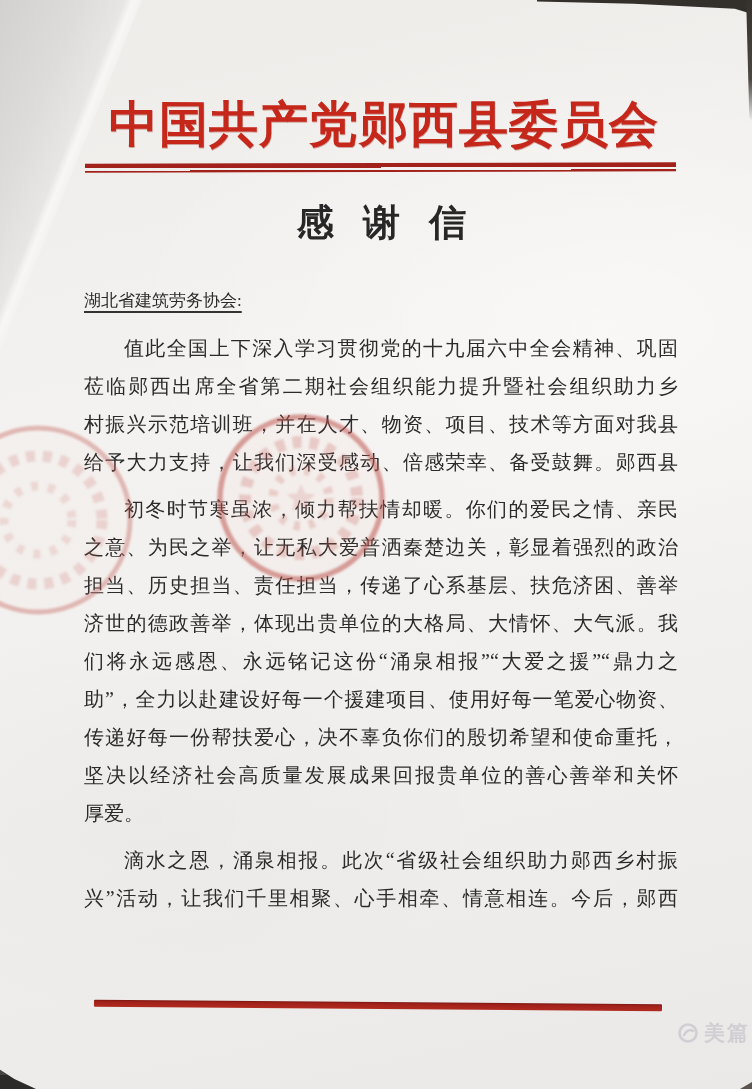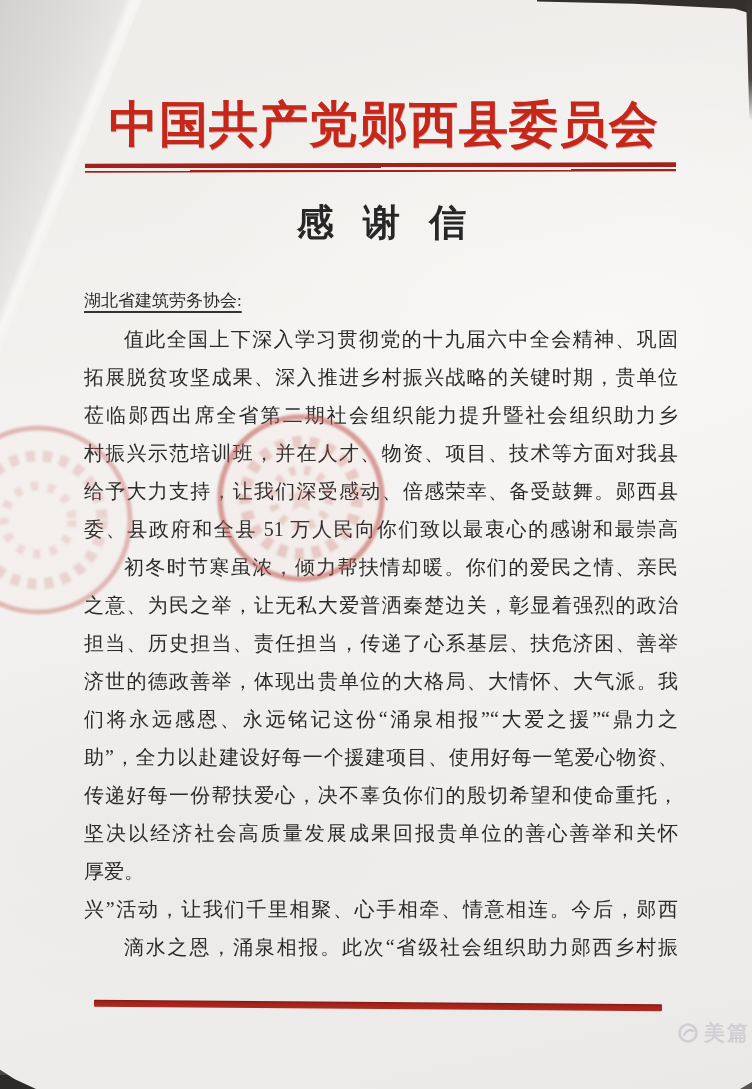--- a/index.html
+++ b/index.html
@@ -87,21 +87,21 @@
     text-underline-offset: 5px;
     text-decoration-color:#333;
   }
   .para { margin:0; }
   .line {
     height:38px;
     text-align: justify;
     text-align-last: justify;
     white-space: nowrap;
   }
-  .line.first { text-indent: 2em; }
+  .line.first { text-indent: 2em; margin-top: 9px; }
   .line.lastfree { text-align-last: left; }
 
   
   .bottom-rule {
     position:absolute; top:1002px; left:94px; width:568px; height:7px;
     background: linear-gradient(to bottom, #7d1812 0, #a2211a 2px, #b02b20 7px);
     transform: rotate(0.45deg); border-radius:1px;
   }
 
   
@@ -135,40 +135,38 @@
 
   <h1 class="org-title">中国共产党郧西县委员会</h1>
   <div class="title-rule"></div>
   <h2 class="letter-title">感 谢 信</h2>
 
   <div class="letter-body">
     <div class="salutation">湖北省建筑劳务协会:</div>
     <div id="paragraphs">
         <div class="para">
           <div class="line first">值此全国上下深入学习贯彻党的十九届六中全会精神、巩固</div>
-          <div class="line">拓展脱贫攻坚成果、深入推进乡村振兴战略的关键时期，贵单位</div>
           <div class="line">莅临郧西出席全省第二期社会组织能力提升暨社会组织助力乡</div>
           <div class="line">村振兴示范培训班，并在人才、物资、项目、技术等方面对我县</div>
           <div class="line">给予大力支持，让我们深受感动、倍感荣幸、备受鼓舞。郧西县</div>
-          <div class="line">委、县政府和全县 51 万人民向你们致以最衷心的感谢和最崇高</div>
         </div>
         <div class="para">
           <div class="line first">初冬时节寒虽浓，倾力帮扶情却暖。你们的爱民之情、亲民</div>
           <div class="line">之意、为民之举，让无私大爱普洒秦楚边关，彰显着强烈的政治</div>
           <div class="line">担当、历史担当、责任担当，传递了心系基层、扶危济困、善举</div>
           <div class="line">济世的德政善举，体现出贵单位的大格局、大情怀、大气派。我</div>
           <div class="line">们将永远感恩、永远铭记这份“涌泉相报”“大爱之援”“鼎力之</div>
           <div class="line">助”，全力以赴建设好每一个援建项目、使用好每一笔爱心物资、</div>
           <div class="line">传递好每一份帮扶爱心，决不辜负你们的殷切希望和使命重托，</div>
           <div class="line">坚决以经济社会高质量发展成果回报贵单位的善心善举和关怀</div>
           <div class="line lastfree">厚爱。</div>
         </div>
         <div class="para">
+          <div class="line first">滴水之恩，涌泉相报。此次“省级社会组织助力郧西乡村振</div>
           <div class="line">兴”活动，让我们千里相聚、心手相牵、情意相连。今后，郧西</div>
-          <div class="line first">滴水之恩，涌泉相报。此次“省级社会组织助力郧西乡村振</div>
         </div>
       </div>
   </div>
 
   <div class="bottom-rule"></div>
 
   <svg class="stamp stamp-left" width="200" height="200" viewBox="0 0 200 200">
     <g opacity="0.38" filter="url(#blurL)">
       <circle cx="100" cy="100" r="92" fill="rgba(225,130,120,0.06)" stroke="#c05a52" stroke-width="5"></circle>
       <circle cx="100" cy="100" r="64" fill="none" stroke="#c8665e" stroke-width="11" stroke-dasharray="9 8" opacity="0.55"></circle>

